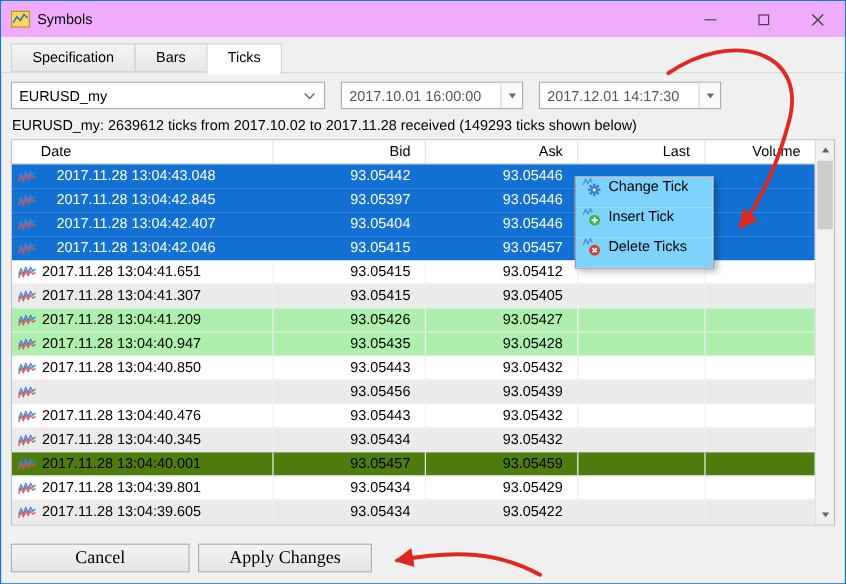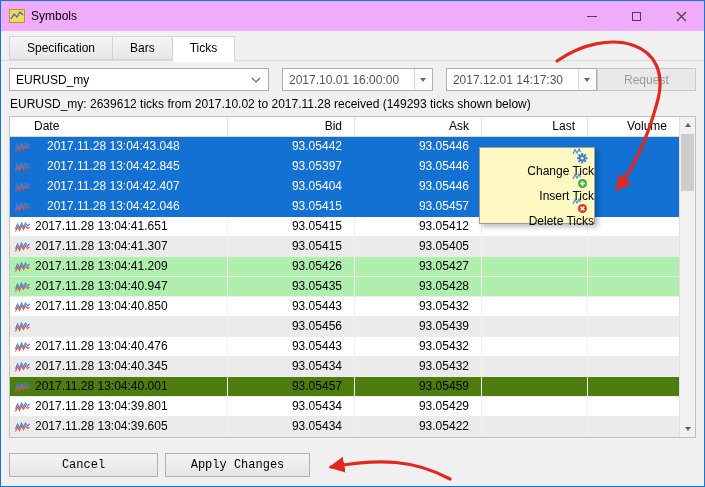--- a/index.html
+++ b/index.html
@@ -61,25 +61,25 @@
   .scrollbar { position:absolute; top:0; right:0; bottom:0; width:16px; background:#f1f1f1; border-left:1px solid #e0e0e0; }
   .sb-btn { position:absolute; left:0; width:100%; height:16px; display:flex; align-items:center; justify-content:center; }
   .sb-up { top:0; }
   .sb-down { bottom:0; }
   .tri-up-s { width:0; height:0; border-left:3.5px solid transparent; border-right:3.5px solid transparent; border-bottom:4px solid #606060; }
   .tri-down-s { width:0; height:0; border-left:3.5px solid transparent; border-right:3.5px solid transparent; border-top:4px solid #606060; }
   .sb-thumb { position:absolute; left:1px; top:17px; width:13px; height:57px; background:#cdcdcd; }
 
   
   .context-menu { position:absolute; left:478px; top:146px; width:116px; background:#fff; border:1px solid #9e9e9e; box-shadow:3px 3px 5px rgba(0,0,0,0.25); z-index:10; }
-  .menu-item { height:25px; display:flex; align-items:flex-end; padding-left:5px; background:#fef9c3;flex-direction:column; }
+  .menu-item { height:25px; display:flex; align-items:flex-start; padding-left:5px; background:#7dd3fc; }
   .mi-icon { display:inline-flex; width:16px; margin-right:6px; flex:0 0 auto; }
 
   
-  .footer-btn { position:absolute; top:452px; height:24px; background:linear-gradient(#f4f4f4,#e5e5e5); border:1px solid #b0b0b0; font-size:12px; font-family:Liberation Mono, monospace; color:#000; }
+  .footer-btn { position:absolute; top:452px; height:24px; background:linear-gradient(#f4f4f4,#e5e5e5); border:1px solid #b0b0b0; font-size:15px; font-family:Liberation Serif, serif; color:#000; }
   .cancel-btn { left:8px; width:149px; }
   .apply-btn { left:164px; width:145px; }
   .ok-btn { left:629px; width:68px; }
 
   
   .arrows { position:absolute; left:0; top:0; width:705px; height:487px; pointer-events:none; z-index:20; }
 </style>
 </head>
 <body>
 
@@ -129,21 +129,20 @@
       <span class="dt-btn">
           <span class="tri-down"></span>
         </span>
     </div>
     <div class="datetime">
       <span>2017.12.01 14:17:30</span>
       <span class="dt-btn">
           <span class="tri-down"></span>
         </span>
     </div>
-    <button class="request-btn">Request</button>
   </div>
 
   <div class="statusline">EURUSD_my: 2639612 ticks from 2017.10.02 to 2017.11.28 received (149293 ticks shown below)</div>
 
   <div class="ticktable">
     <div class="thead">
       <div class="th col-date">Date</div>
       <div class="th col-bid num">Bid</div>
       <div class="th col-ask num">Ask</div>
       <div class="th col-last num">Last</div>

